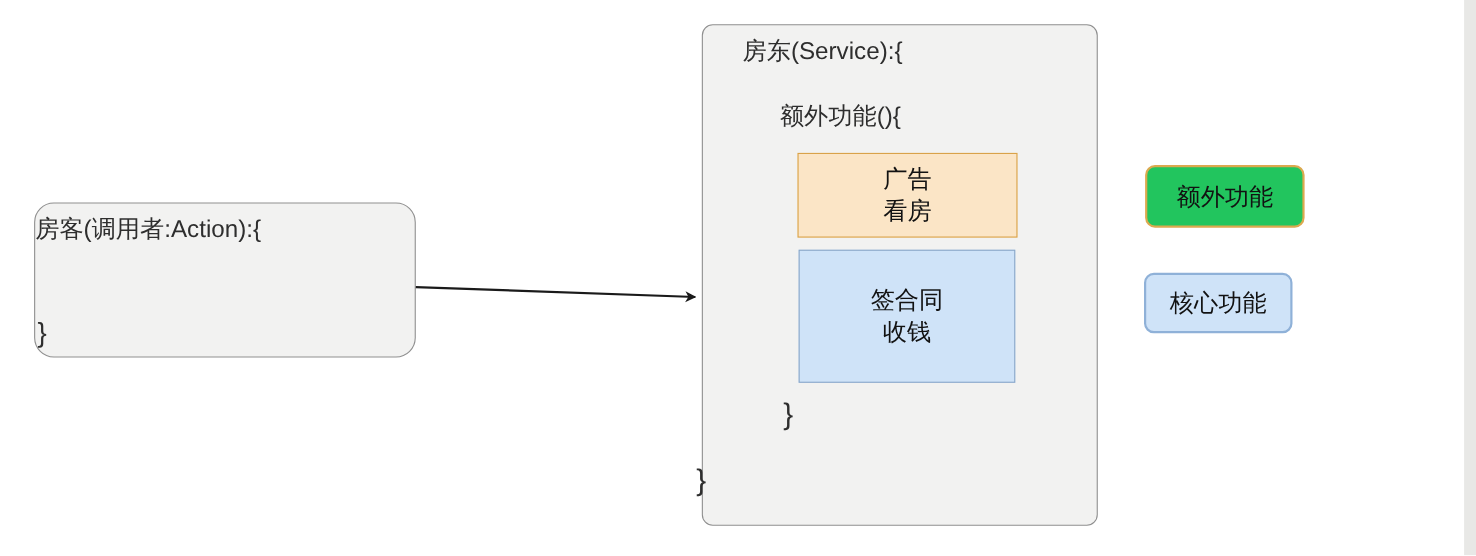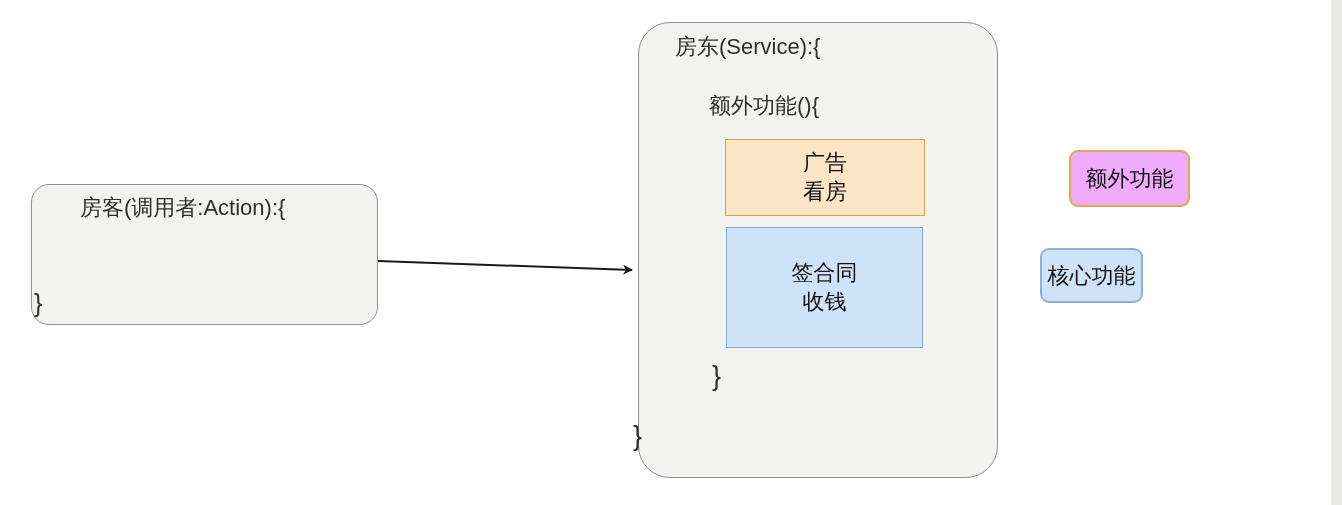--- a/index.html
+++ b/index.html
@@ -29,36 +29,35 @@
     height: 141px;
     border-radius: 18px;
   }
   .caller-title {
     position: absolute;
     left: 0px;
     top: 8px;
     font-size: 22px;
     color: #2e2e2e;
     white-space: nowrap;
-    padding-left: 48px;
   }
   .caller-brace {
     position: absolute;
     left: 2px;
     bottom: 6px;
     font-size: 25px;
     color: #2e2e2e;
   }
   
   .service-box {
     left: 638px;
     top: 22px;
     width: 360px;
     height: 456px;
-    border-radius: 32px;
+    border-radius: 10px;
   }
   .service-title {
     position: absolute;
     left: 36px;
     top: 9px;
     font-size: 22px;
     color: #2e2e2e;
     white-space: nowrap;
   }
   .method-signature {
@@ -127,30 +126,29 @@
     align-items: center;
     justify-content: center;
     font-size: 22px;
     color: #121212;
     border-radius: 9px;
     white-space: nowrap;
   }
   .extra-chip {
     left: 1041px;
     top: 150px;
-    width: 121px;
+    width: 145px;
     height: 57px;
-    background: #f0abfc;
+    background: #22c55e;
     border: 2px solid #dca94f;
-    margin-left: 28px;
   }
   .core-chip {
     left: 1040px;
     top: 248px;
-    width: 103px;
+    width: 135px;
     height: 55px;
     background: #cfe3f8;
     border: 2px solid #8fb1d8;
   }
   
   .scroll-strip {
     position: absolute;
     right: 0;
     top: 0;
     width: 11px;

